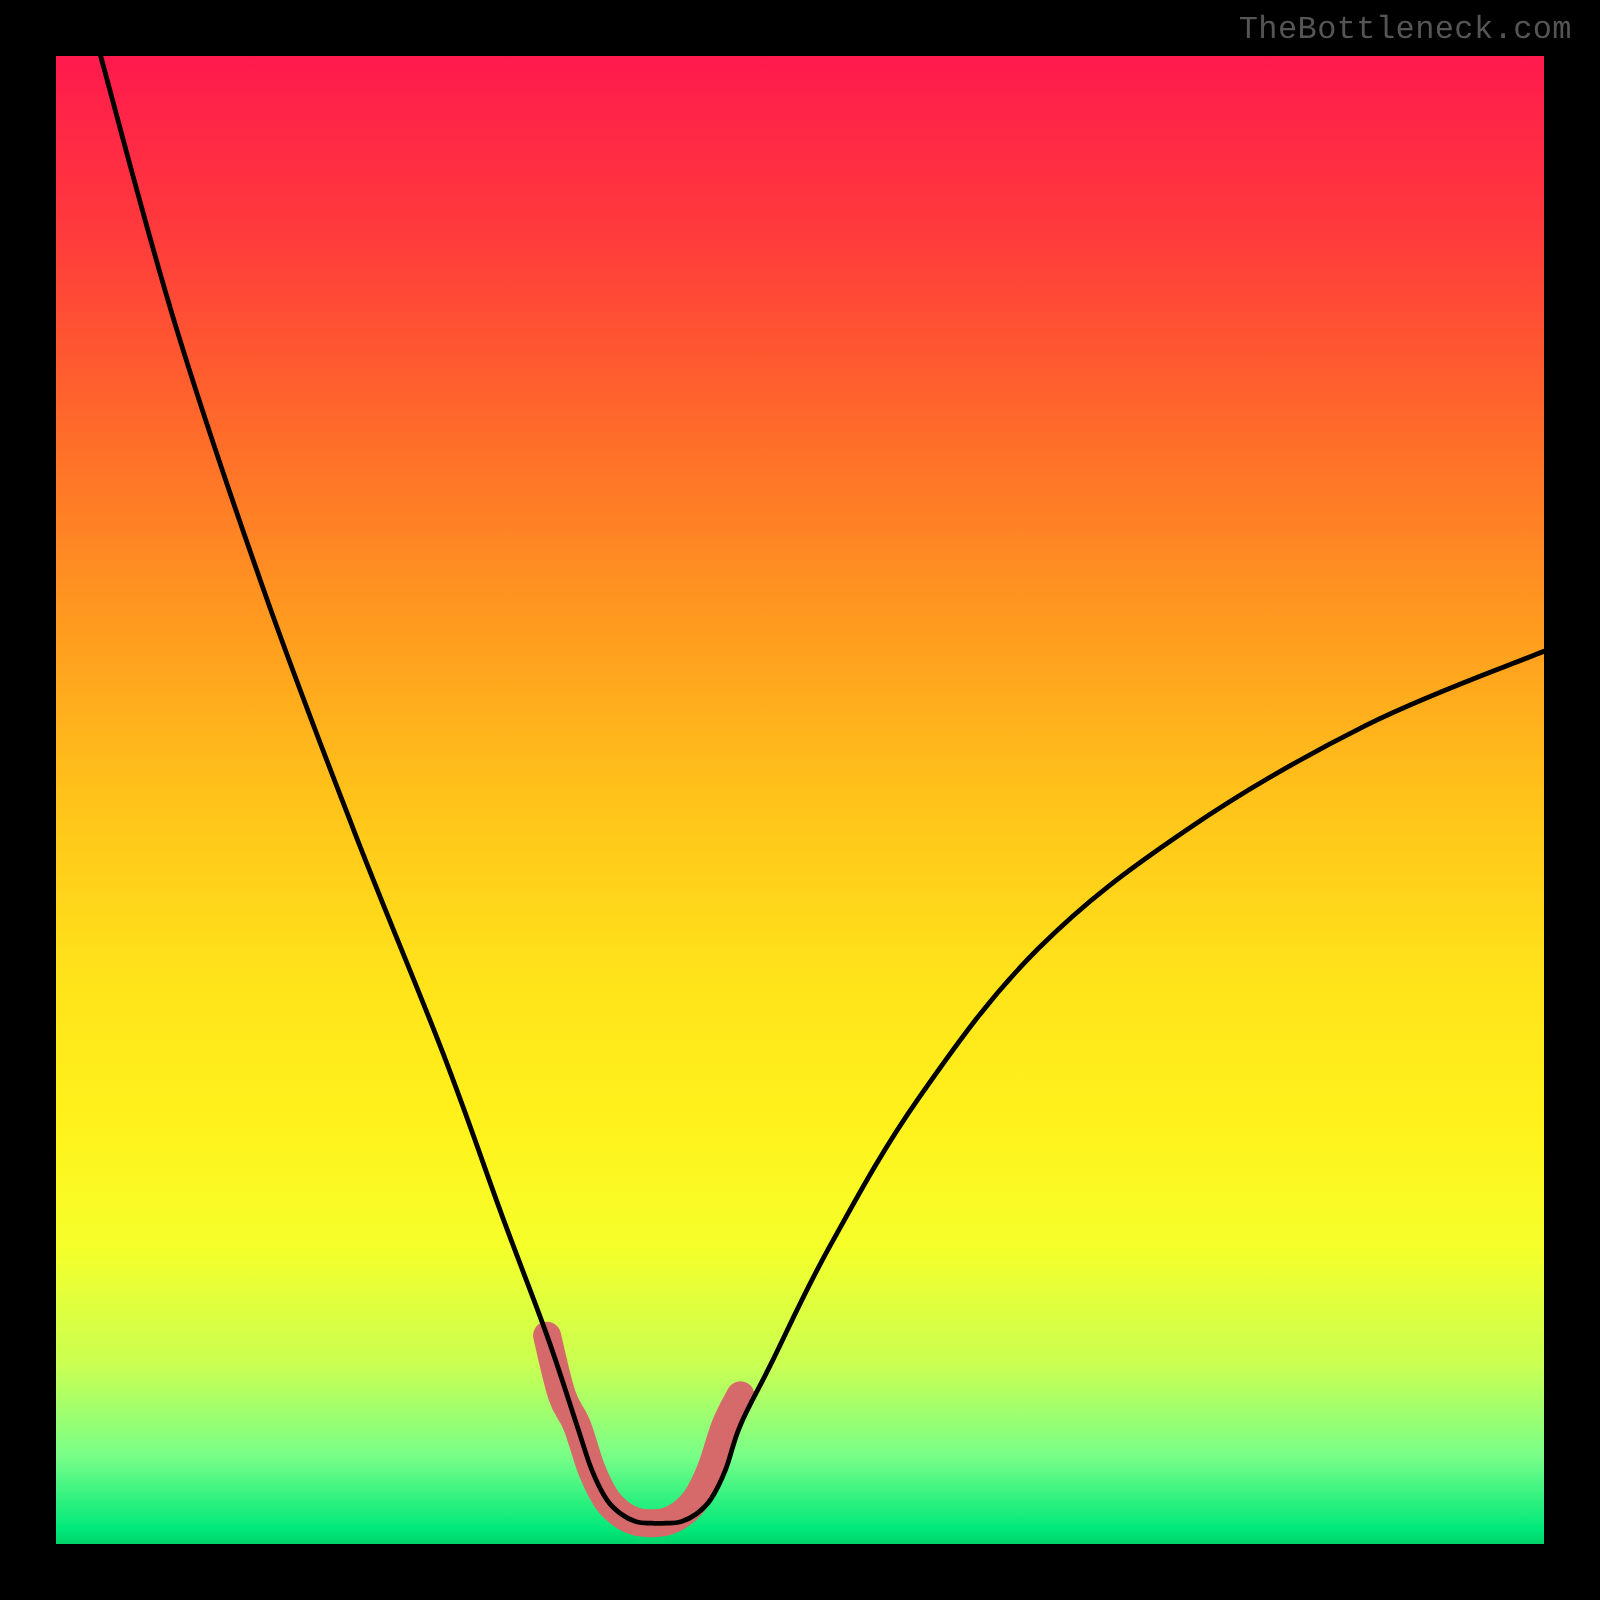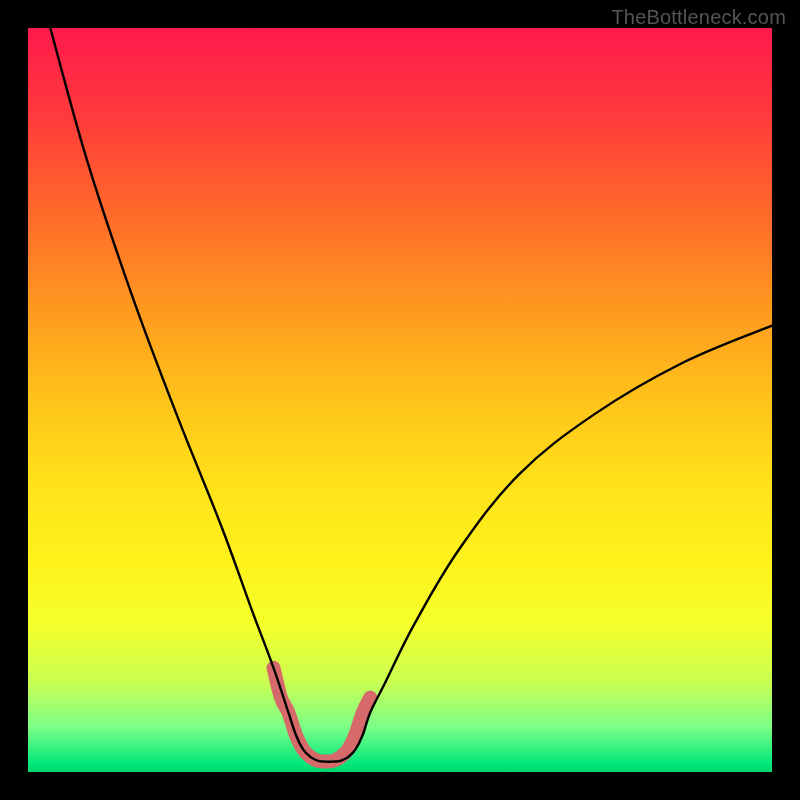--- a/index.html
+++ b/index.html
@@ -24,22 +24,22 @@
       #fff21c 72%,
       #f5ff2a 80%,
       #c9ff52 88%,
       #7aff88 94%,
       #00e87a 99%,
       #00d46a 100%);
   }
   .watermark {
     position: absolute;
     top: 6px; right: 14px;
-    font-family: Liberation Sans, sans-serif;
-    font-size: 20px;
+    font-family: Liberation Mono, monospace;
+    font-size: 16px;
     color: #555;
     font-weight: 500;
     letter-spacing: 0.2px;
   }
   svg.curve {
     position: absolute;
     left: 0; top: 0;
     width: 744px; height: 744px;
     overflow: visible;
   }

